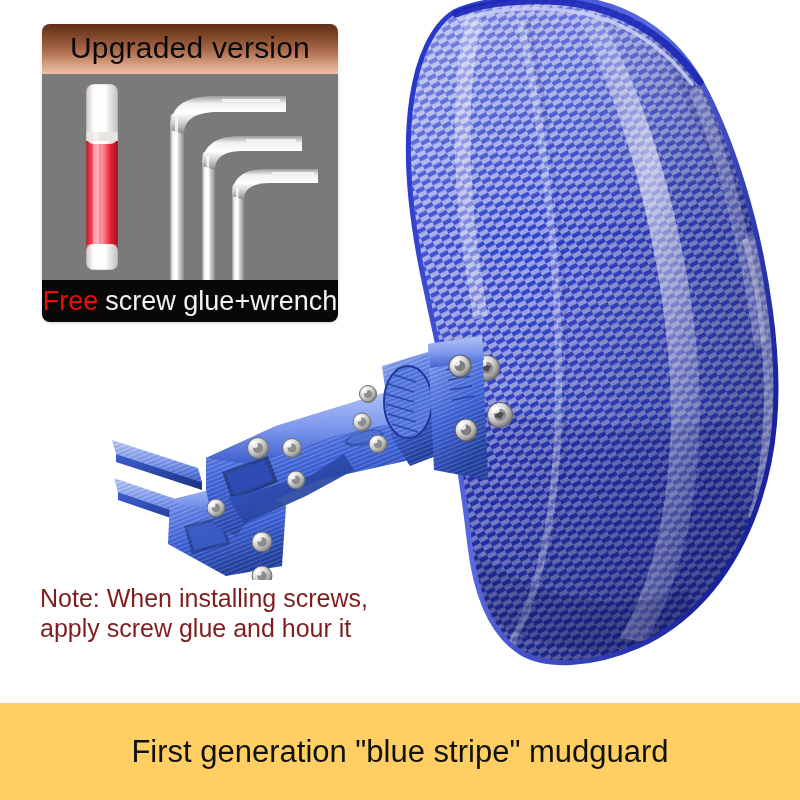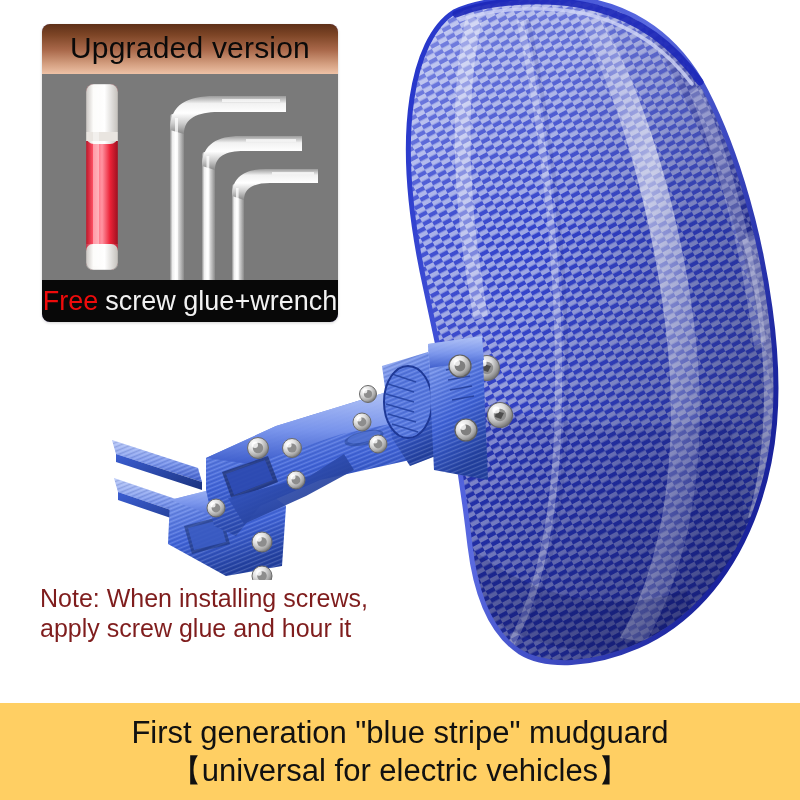--- a/index.html
+++ b/index.html
@@ -450,14 +450,13 @@
   </div>
 
   <div id="note-block">
     <div class="note-line">Note: When installing screws,</div>
     <div class="note-line">apply screw glue and hour it</div>
   </div>
 </div>
 
 <div id="bottom-banner">
   <div id="banner-line-1">First generation "blue stripe" mudguard</div>
-  <div id="banner-line-2">【universal for electric vehicles】</div>
 </div>
 
 </body></html>

